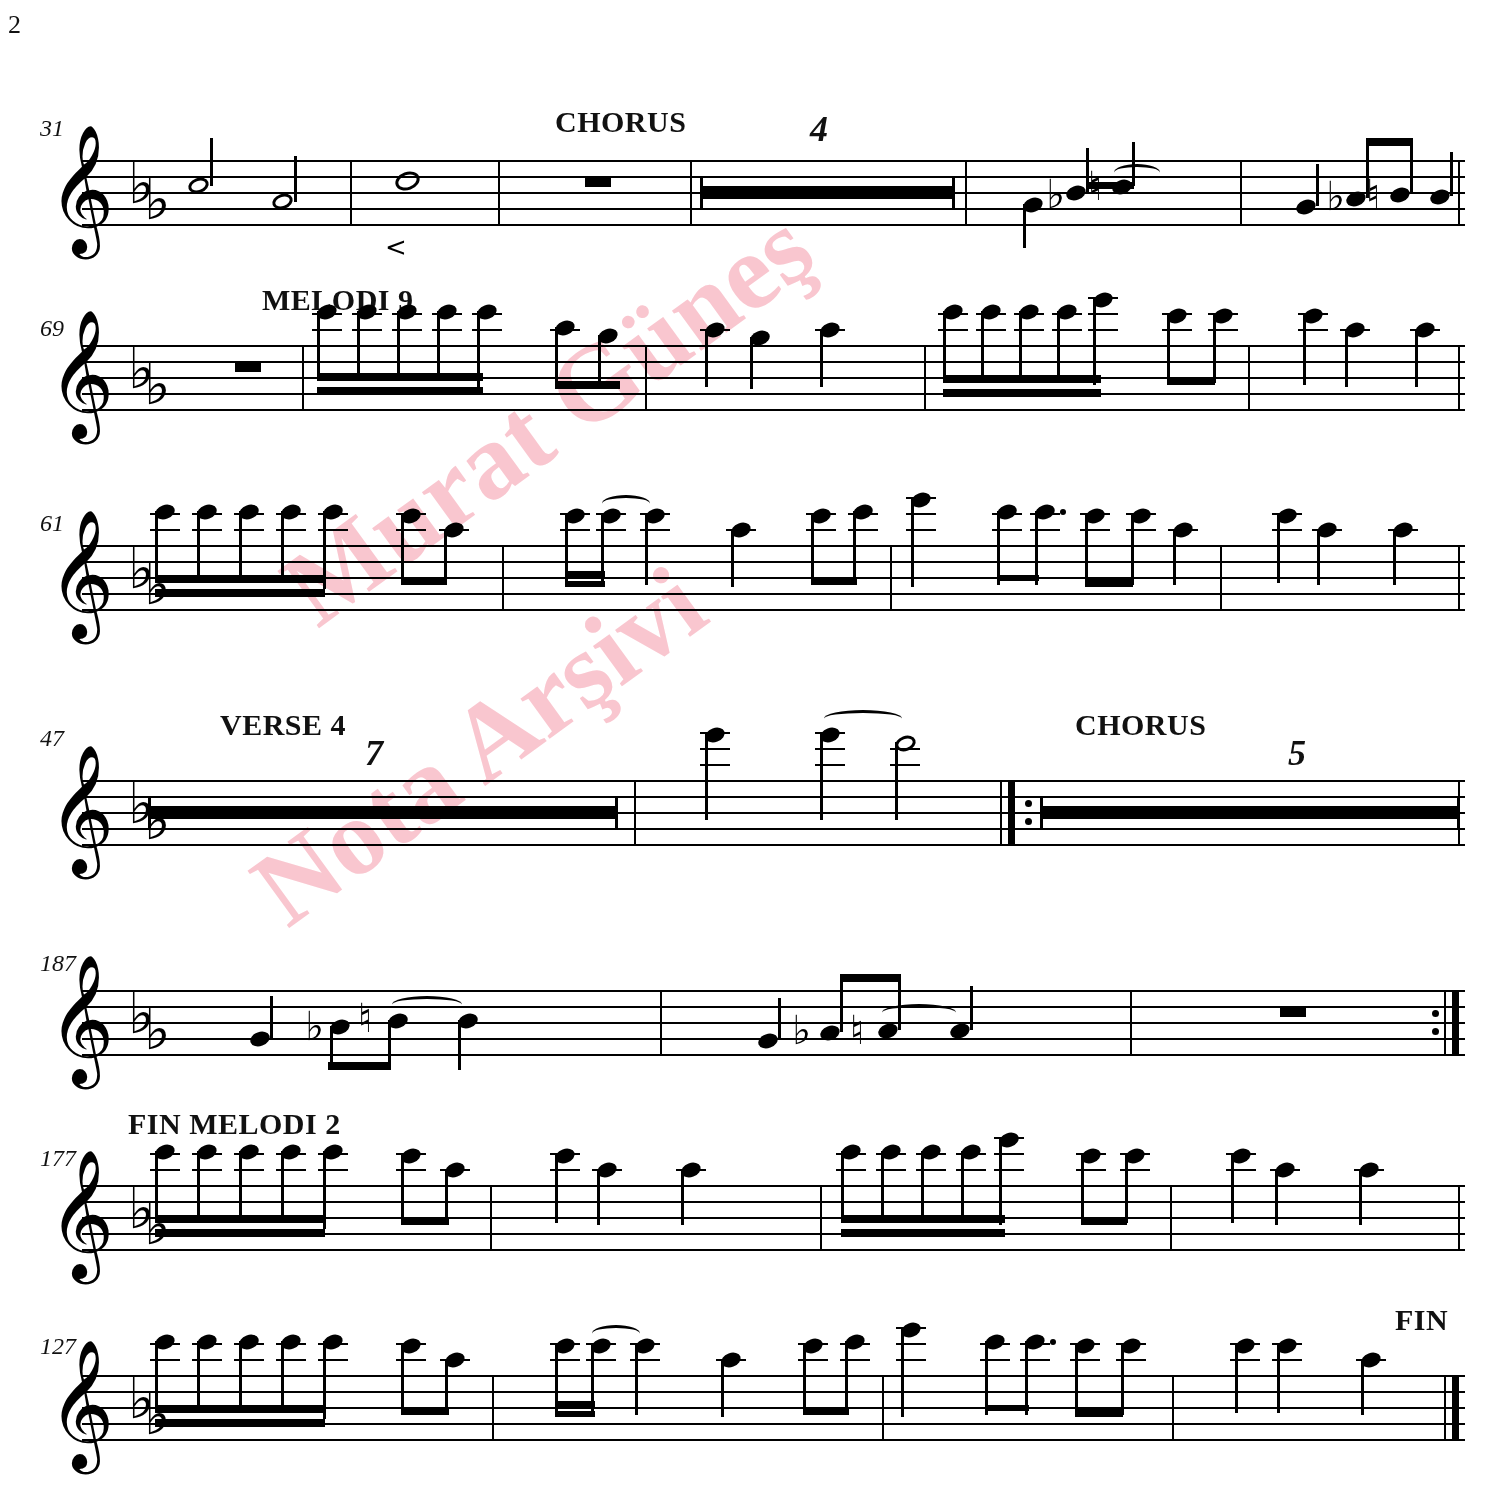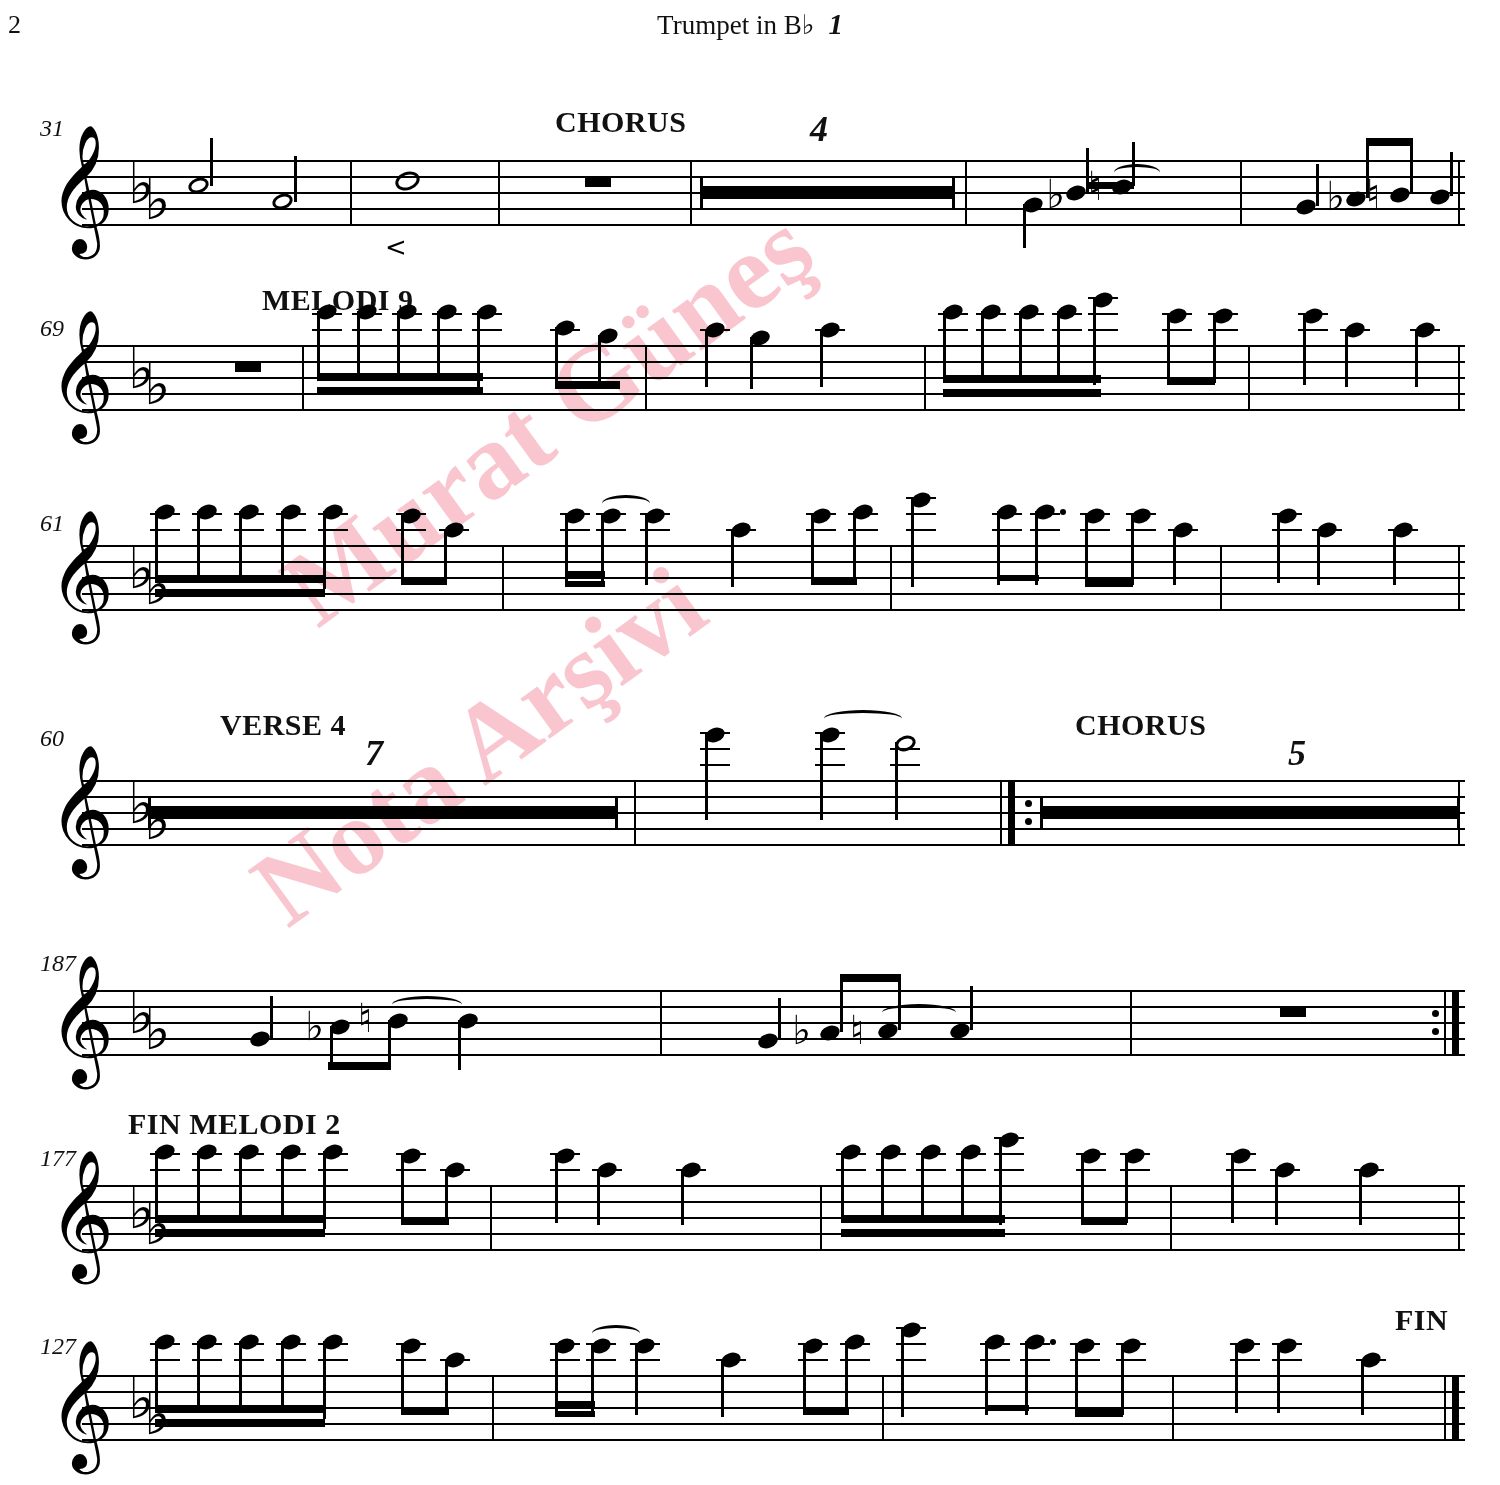--- a/index.html
+++ b/index.html
@@ -55,23 +55,20 @@
   .acc{position:absolute;font-size:40px;line-height:40px;color:#000;font-family:"DejaVu Sans",sans-serif;}
   .tie{position:absolute;border-top:3px solid #000;border-radius:50%;height:14px;}
   .hairpin{position:absolute;font-size:26px;color:#000;font-family:"DejaVu Sans",sans-serif;}
 </style>
 </head>
 <body>
 
 <div class="page">
 
   <div class="page-number">2</div>
-  <div class="header-title">
-    <span class="instr">Trumpet in B♭</span><span class="part">1</span>
-  </div>
 
   <div class="watermark">
     <div class="wm-line wm1">Murat Güneş</div>
     <div class="wm-line wm2">Nota Arşivi</div>
   </div>
 
   <div class="system" style="top:160px;height:110px;">
     <div class="measure-num" style="left:0px;top:-45px;">31</div>
     <div class="section-label" style="left:515px;top:-55px;">CHORUS</div>
 
@@ -371,21 +368,21 @@
     <div class="rest8" style="left:1312px;top:2px;">𝎝</div>
     <div class="ledger" style="left:1348px;top:-16px;"></div>
     <div class="nh" style="left:1353px;top:-22px;"></div>
       <div class="stem" style="left:1353px;top:-16px;height:56px;"></div>
     <div class="rest8" style="left:1388px;top:2px;">𝎝</div>
     <div class="rest4" style="left:1426px;top:-4px;">𝎜</div>
     <div class="endbar-thin" style="left:1418px;"></div>
   </div>
 
   <div class="system" style="top:780px;height:110px;">
-    <div class="measure-num" style="left:0px;top:-55px;">60</div>
+    <div class="measure-num" style="left:0px;top:-55px;">47</div>
     <div class="section-label" style="left:180px;top:-72px;">VERSE 4</div>
     <div class="section-label" style="left:1035px;top:-72px;">CHORUS</div>
 
     <div class="staff">
       <div class="line"></div>
         <div class="line"></div>
         <div class="line"></div>
         <div class="line"></div>
         <div class="line"></div>
     </div>

